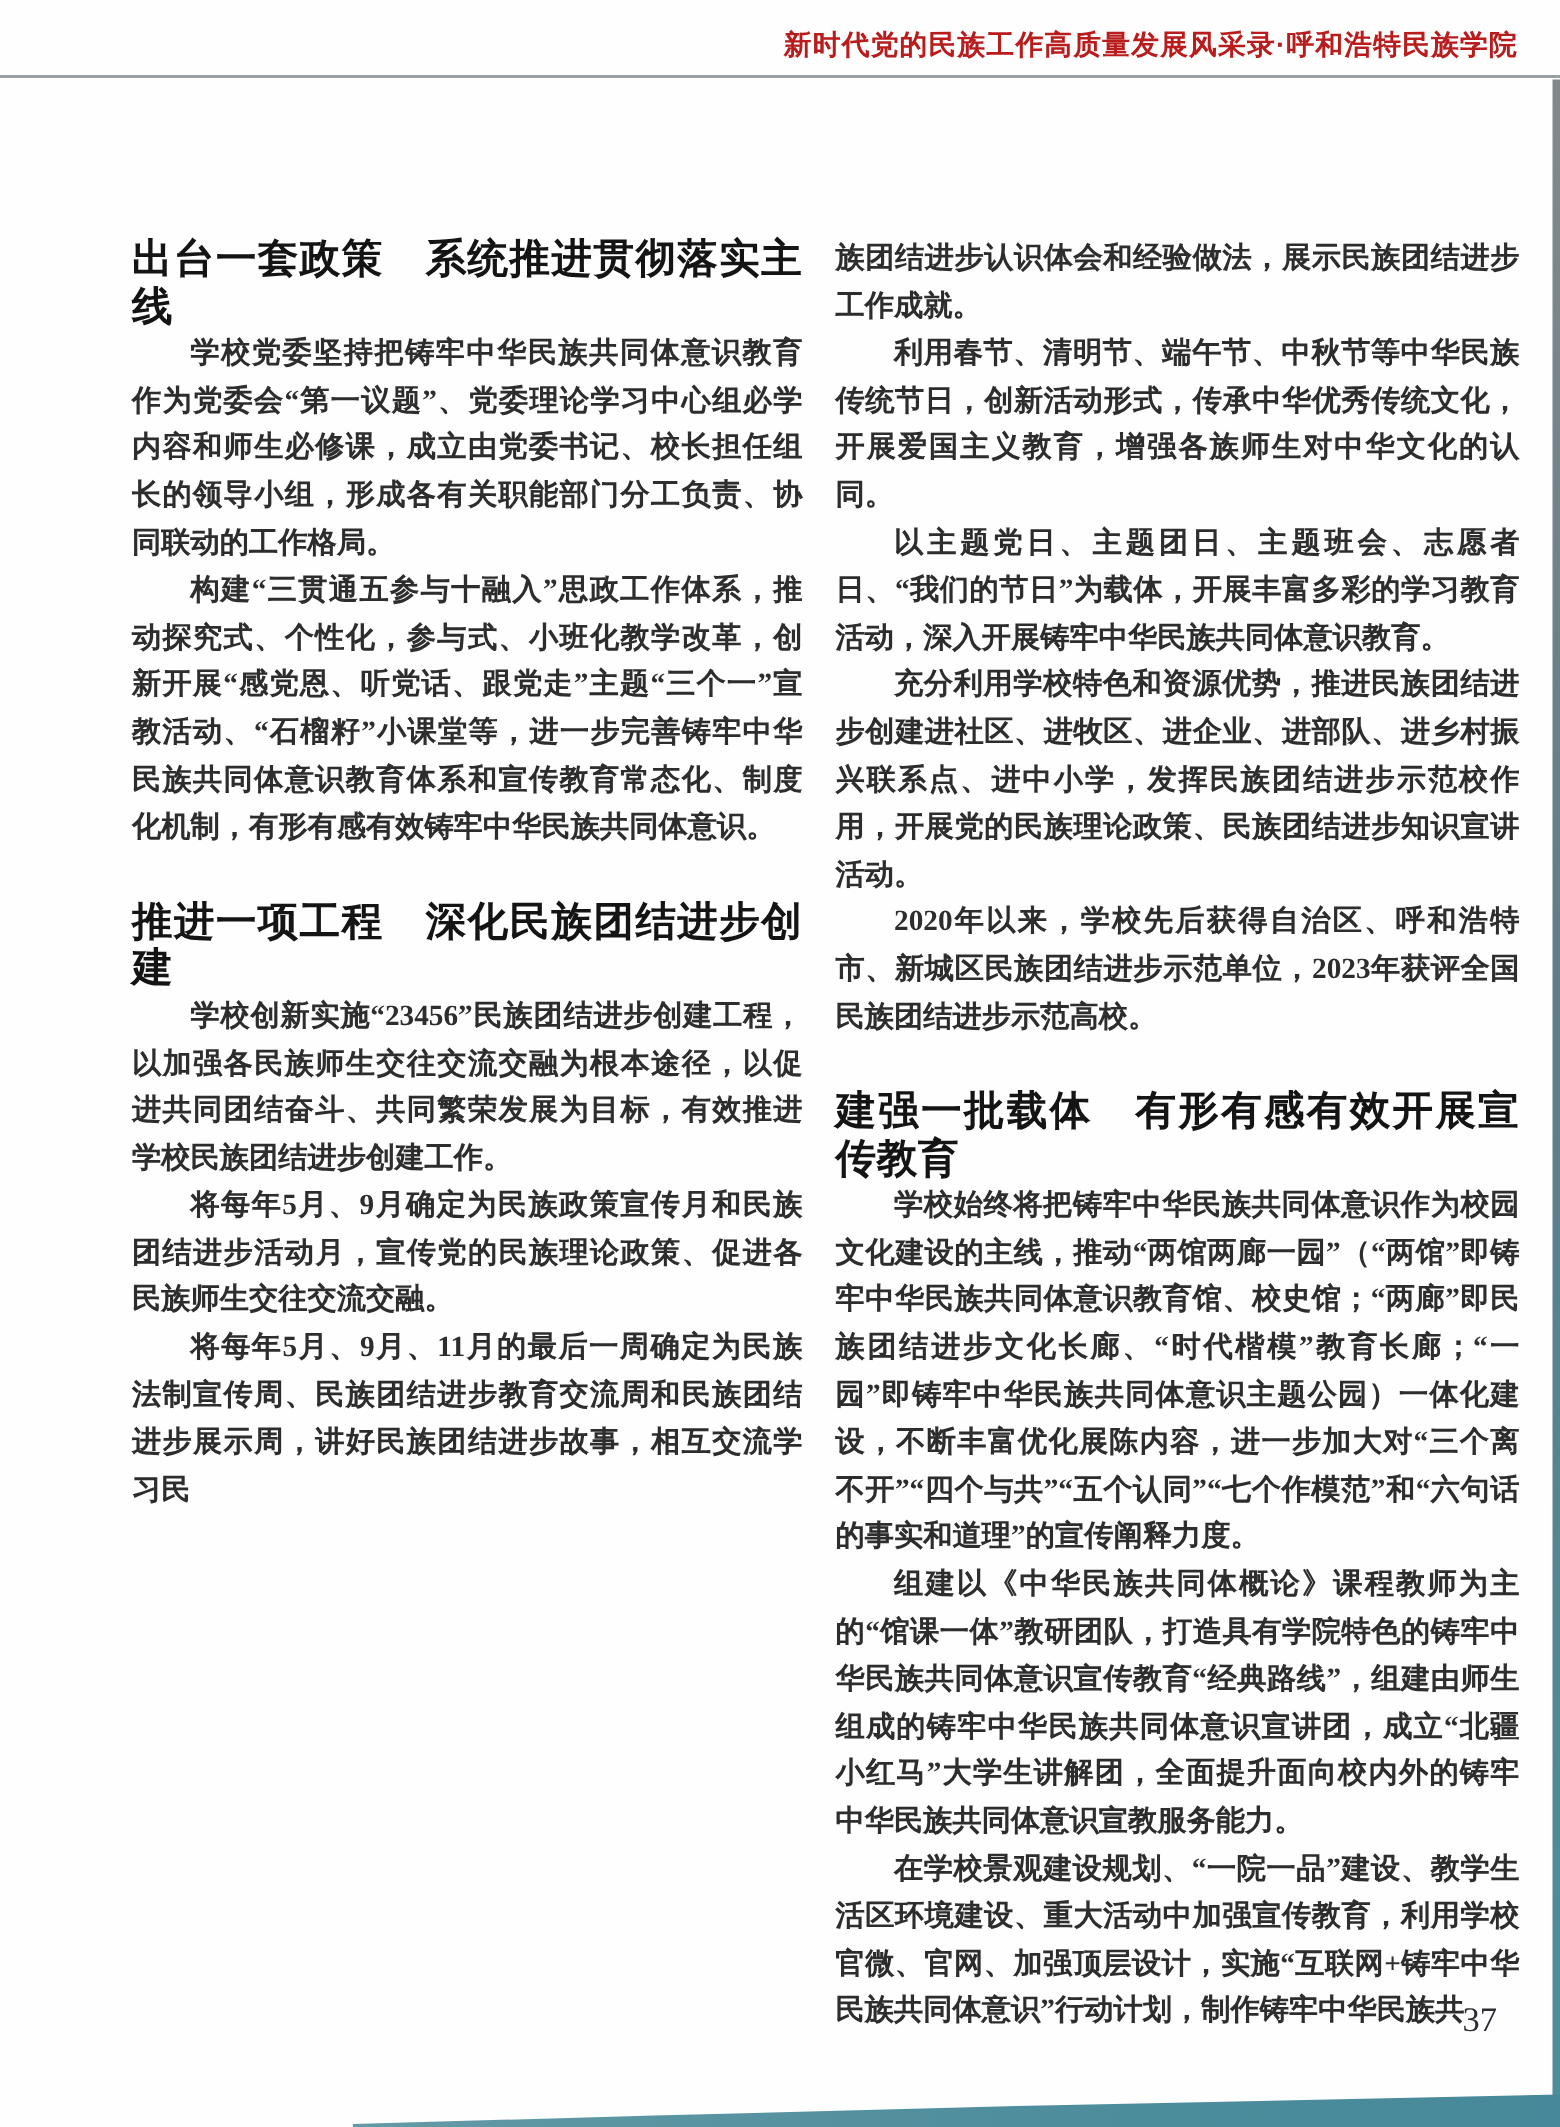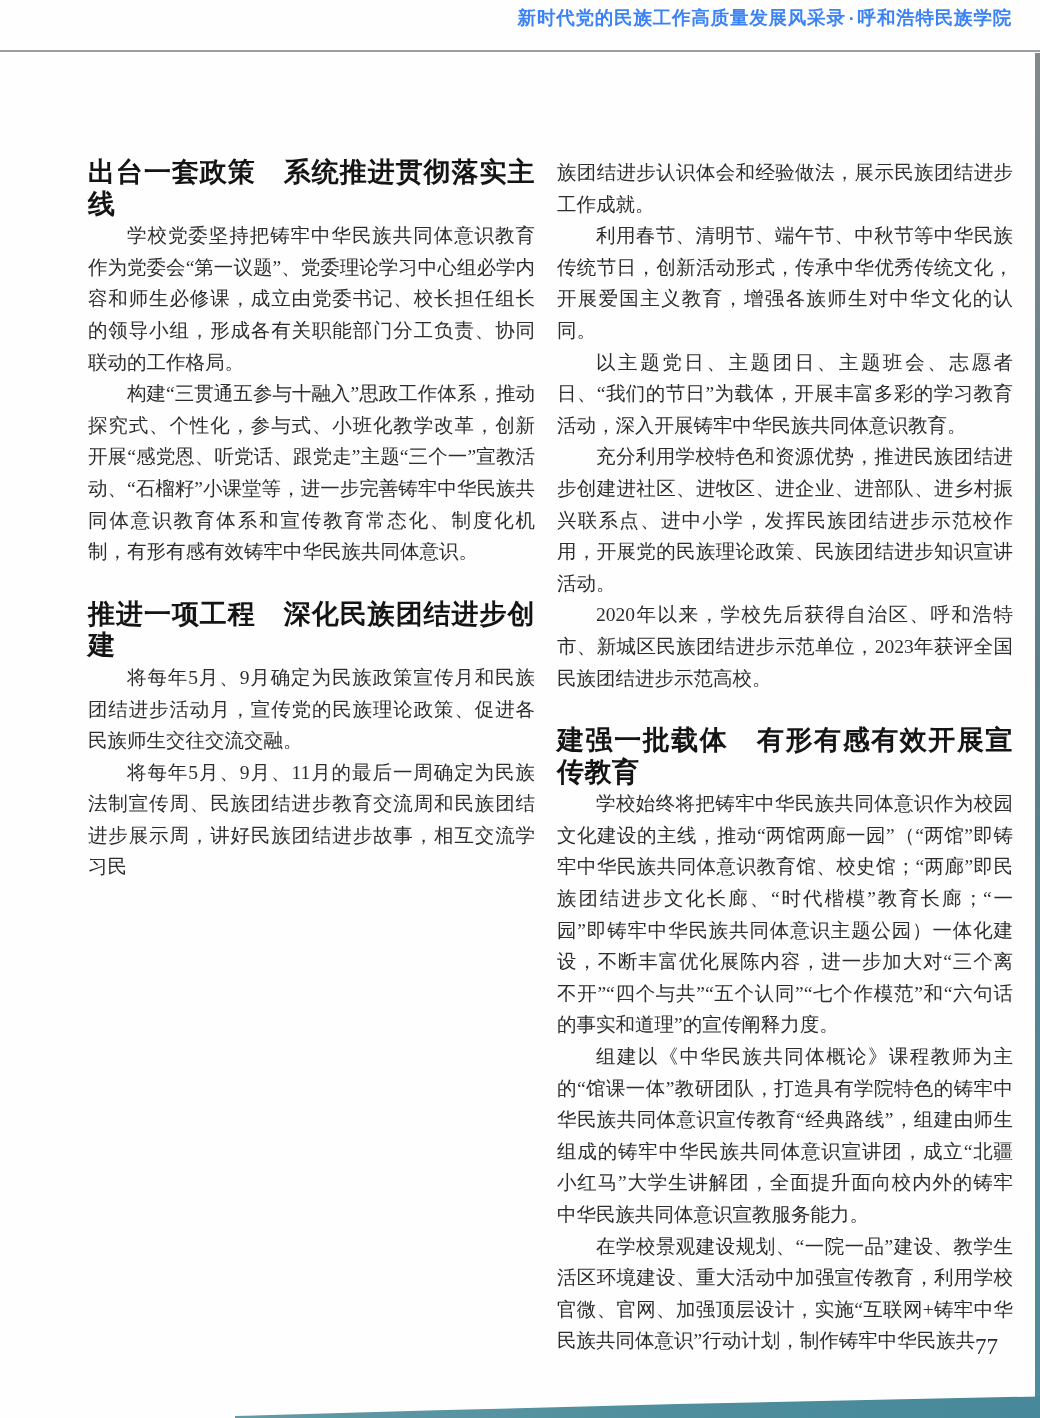--- a/index.html
+++ b/index.html
@@ -11,26 +11,26 @@
     overflow: hidden;
   }
   .page {
     position: absolute; inset: 0;
     background: #fefefe;
     overflow: hidden;
   }
   
   .running-head {
     position: absolute;
-    top: 5px; right: 28px;
-    font-family: Liberation Mono, monospace;
+    top: 17px; right: 28px;
+    font-family: Liberation Sans, sans-serif;
     font-weight: bold;
     font-size: 18.5px;
     letter-spacing: 0.8px;
-    color: #3b82f6;
+    color: #b91c1c;
     white-space: nowrap;
   }
   .head-rule {
     position: absolute;
     top: 50px; left: 0;
     width: 100%; height: 2px;
     background: #9aa0a2;
   }
   
   .col {
@@ -50,20 +50,21 @@
     font-size: 27px;
     line-height: 31.6px;
     color: #141414;
     letter-spacing: 0.5px;
     margin: 0;
   }
   .sec-heading.gap { margin-top: 31px; }
   .col p {
     margin: 0;
     text-indent: 2em;
+    font-weight: bold;
   }
   .col p.cont { text-indent: 0; }
   
   .page-number {
     position: absolute;
     right: 42px; bottom: 58px;
     font-size: 23px;
     color: #2a2a33;
     font-family: "Liberation Serif", "DejaVu Serif", serif;
   }
@@ -90,35 +91,36 @@
   <div class="running-head">新时代党的民族工作高质量发展风采录·呼和浩特民族学院</div>
 
   <div class="head-rule"></div>
 
   <div class="col col-left">
     <h2 class="sec-heading">出台一套政策　系统推进贯彻落实主线</h2>
     <p>学校党委坚持把铸牢中华民族共同体意识教育作为党委会“第一议题”、党委理论学习中心组必学内容和师生必修课，成立由党委书记、校长担任组长的领导小组，形成各有关职能部门分工负责、协同联动的工作格局。</p>
     <p>构建“三贯通五参与十融入”思政工作体系，推动探究式、个性化，参与式、小班化教学改革，创新开展“感党恩、听党话、跟党走”主题“三个一”宣教活动、“石榴籽”小课堂等，进一步完善铸牢中华民族共同体意识教育体系和宣传教育常态化、制度化机制，有形有感有效铸牢中华民族共同体意识。</p>
 
     <h2 class="sec-heading gap">推进一项工程　深化民族团结进步创建</h2>
+    <p>学校创新实施“23456”民族团结进步创建工程，以加强各民族师生交往交流交融为根本途径，以促进共同团结奋斗、共同繁荣发展为目标，有效推进学校民族团结进步创建工作。</p>
     <p>将每年5月、9月确定为民族政策宣传月和民族团结进步活动月，宣传党的民族理论政策、促进各民族师生交往交流交融。</p>
     <p>将每年5月、9月、11月的最后一周确定为民族法制宣传周、民族团结进步教育交流周和民族团结进步展示周，讲好民族团结进步故事，相互交流学习民</p>
   </div>
 
   <div class="col col-right">
     <p class="cont">族团结进步认识体会和经验做法，展示民族团结进步工作成就。</p>
     <p>利用春节、清明节、端午节、中秋节等中华民族传统节日，创新活动形式，传承中华优秀传统文化，开展爱国主义教育，增强各族师生对中华文化的认同。</p>
     <p>以主题党日、主题团日、主题班会、志愿者日、“我们的节日”为载体，开展丰富多彩的学习教育活动，深入开展铸牢中华民族共同体意识教育。</p>
     <p>充分利用学校特色和资源优势，推进民族团结进步创建进社区、进牧区、进企业、进部队、进乡村振兴联系点、进中小学，发挥民族团结进步示范校作用，开展党的民族理论政策、民族团结进步知识宣讲活动。</p>
     <p>2020年以来，学校先后获得自治区、呼和浩特市、新城区民族团结进步示范单位，2023年获评全国民族团结进步示范高校。</p>
 
     <h2 class="sec-heading gap">建强一批载体　有形有感有效开展宣传教育</h2>
     <p>学校始终将把铸牢中华民族共同体意识作为校园文化建设的主线，推动“两馆两廊一园”（“两馆”即铸牢中华民族共同体意识教育馆、校史馆；“两廊”即民族团结进步文化长廊、“时代楷模”教育长廊；“一园”即铸牢中华民族共同体意识主题公园）一体化建设，不断丰富优化展陈内容，进一步加大对“三个离不开”“四个与共”“五个认同”“七个作模范”和“六句话的事实和道理”的宣传阐释力度。</p>
     <p>组建以《中华民族共同体概论》课程教师为主的“馆课一体”教研团队，打造具有学院特色的铸牢中华民族共同体意识宣传教育“经典路线”，组建由师生组成的铸牢中华民族共同体意识宣讲团，成立“北疆小红马”大学生讲解团，全面提升面向校内外的铸牢中华民族共同体意识宣教服务能力。</p>
     <p>在学校景观建设规划、“一院一品”建设、教学生活区环境建设、重大活动中加强宣传教育，利用学校官微、官网、加强顶层设计，实施“互联网+铸牢中华民族共同体意识”行动计划，制作铸牢中华民族共</p>
   </div>
 
-  <div class="page-number">77</div>
+  <div class="page-number">37</div>
 
   <div class="scan-edge-right"></div>
   <div class="scan-edge-bottom"></div>
 
 </div>
 
 </body></html>

